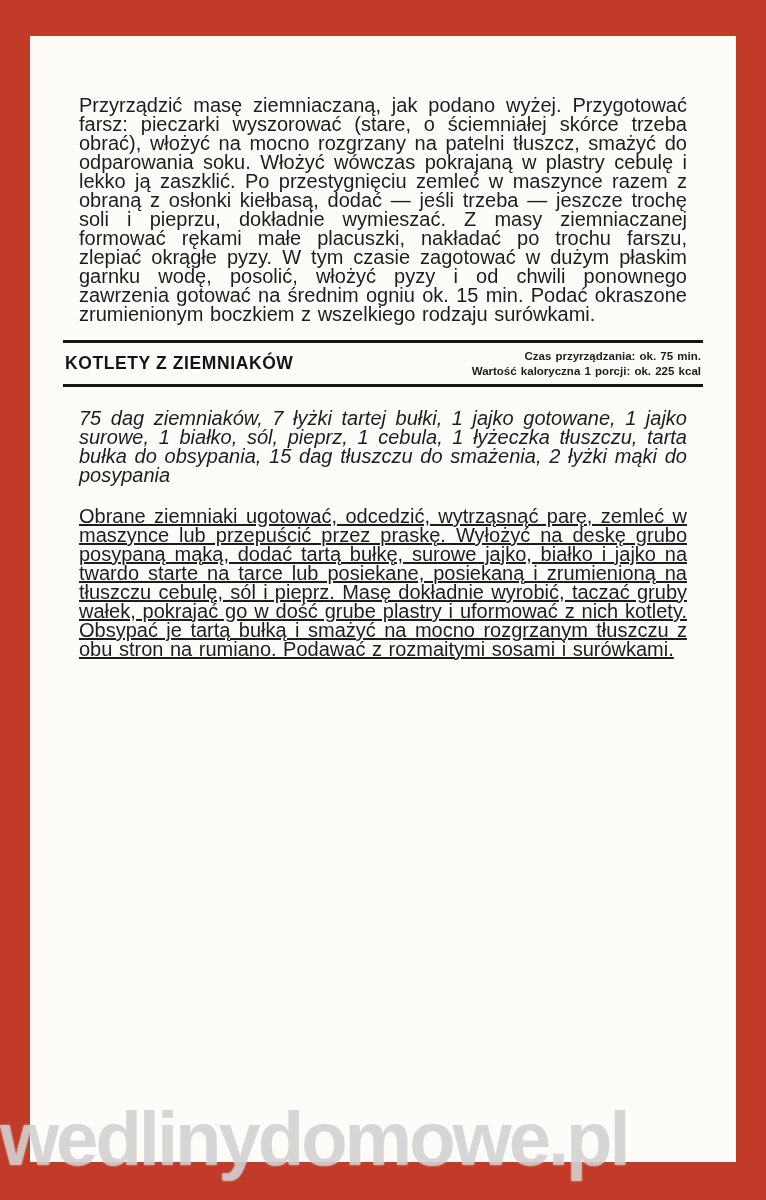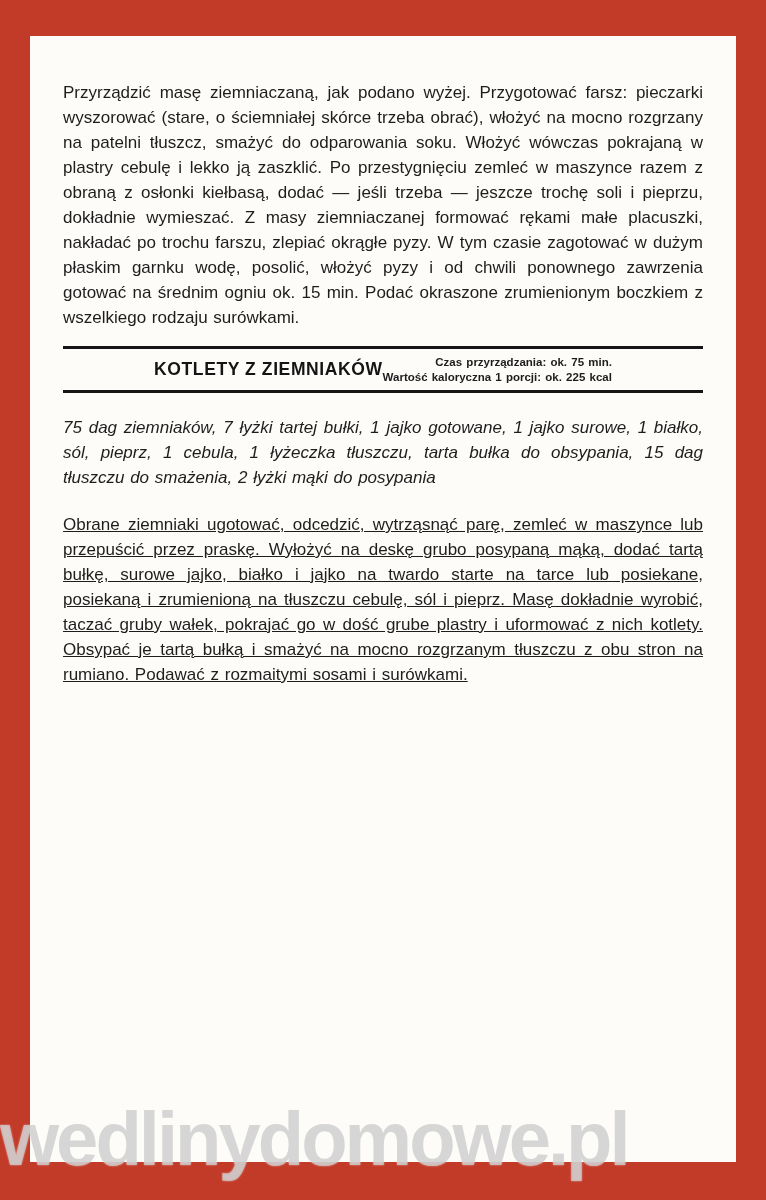--- a/index.html
+++ b/index.html
@@ -22,33 +22,33 @@
     left: 30px;
     right: 30px;
     bottom: 38px;
     background: #fdfcf9;
   }
   .page-content {
     padding: 44px 33px 0 33px;
     color: #1d1d1d;
   }
   .body-text {
-    font-size: 17px;
-    line-height: 25px;
+    font-size: 20px;
+    line-height: 19px;
     text-align: justify;
-    margin: 0;
+    margin: 16px;
     word-spacing: 1px;
   }
   .recipe-header {
     margin-top: 16px;
     border-top: 3px solid #151515;
     border-bottom: 3px solid #151515;
     padding: 6px 2px 6px 2px;
     display: flex;
-    justify-content: center;
+    justify-content: space-between;
     align-items: center;
   }
   .recipe-title {
     font-weight: bold;
     font-size: 17.5px;
     letter-spacing: 0.6px;
     color: #141414;
   }
   .recipe-meta {
     text-align: right;

